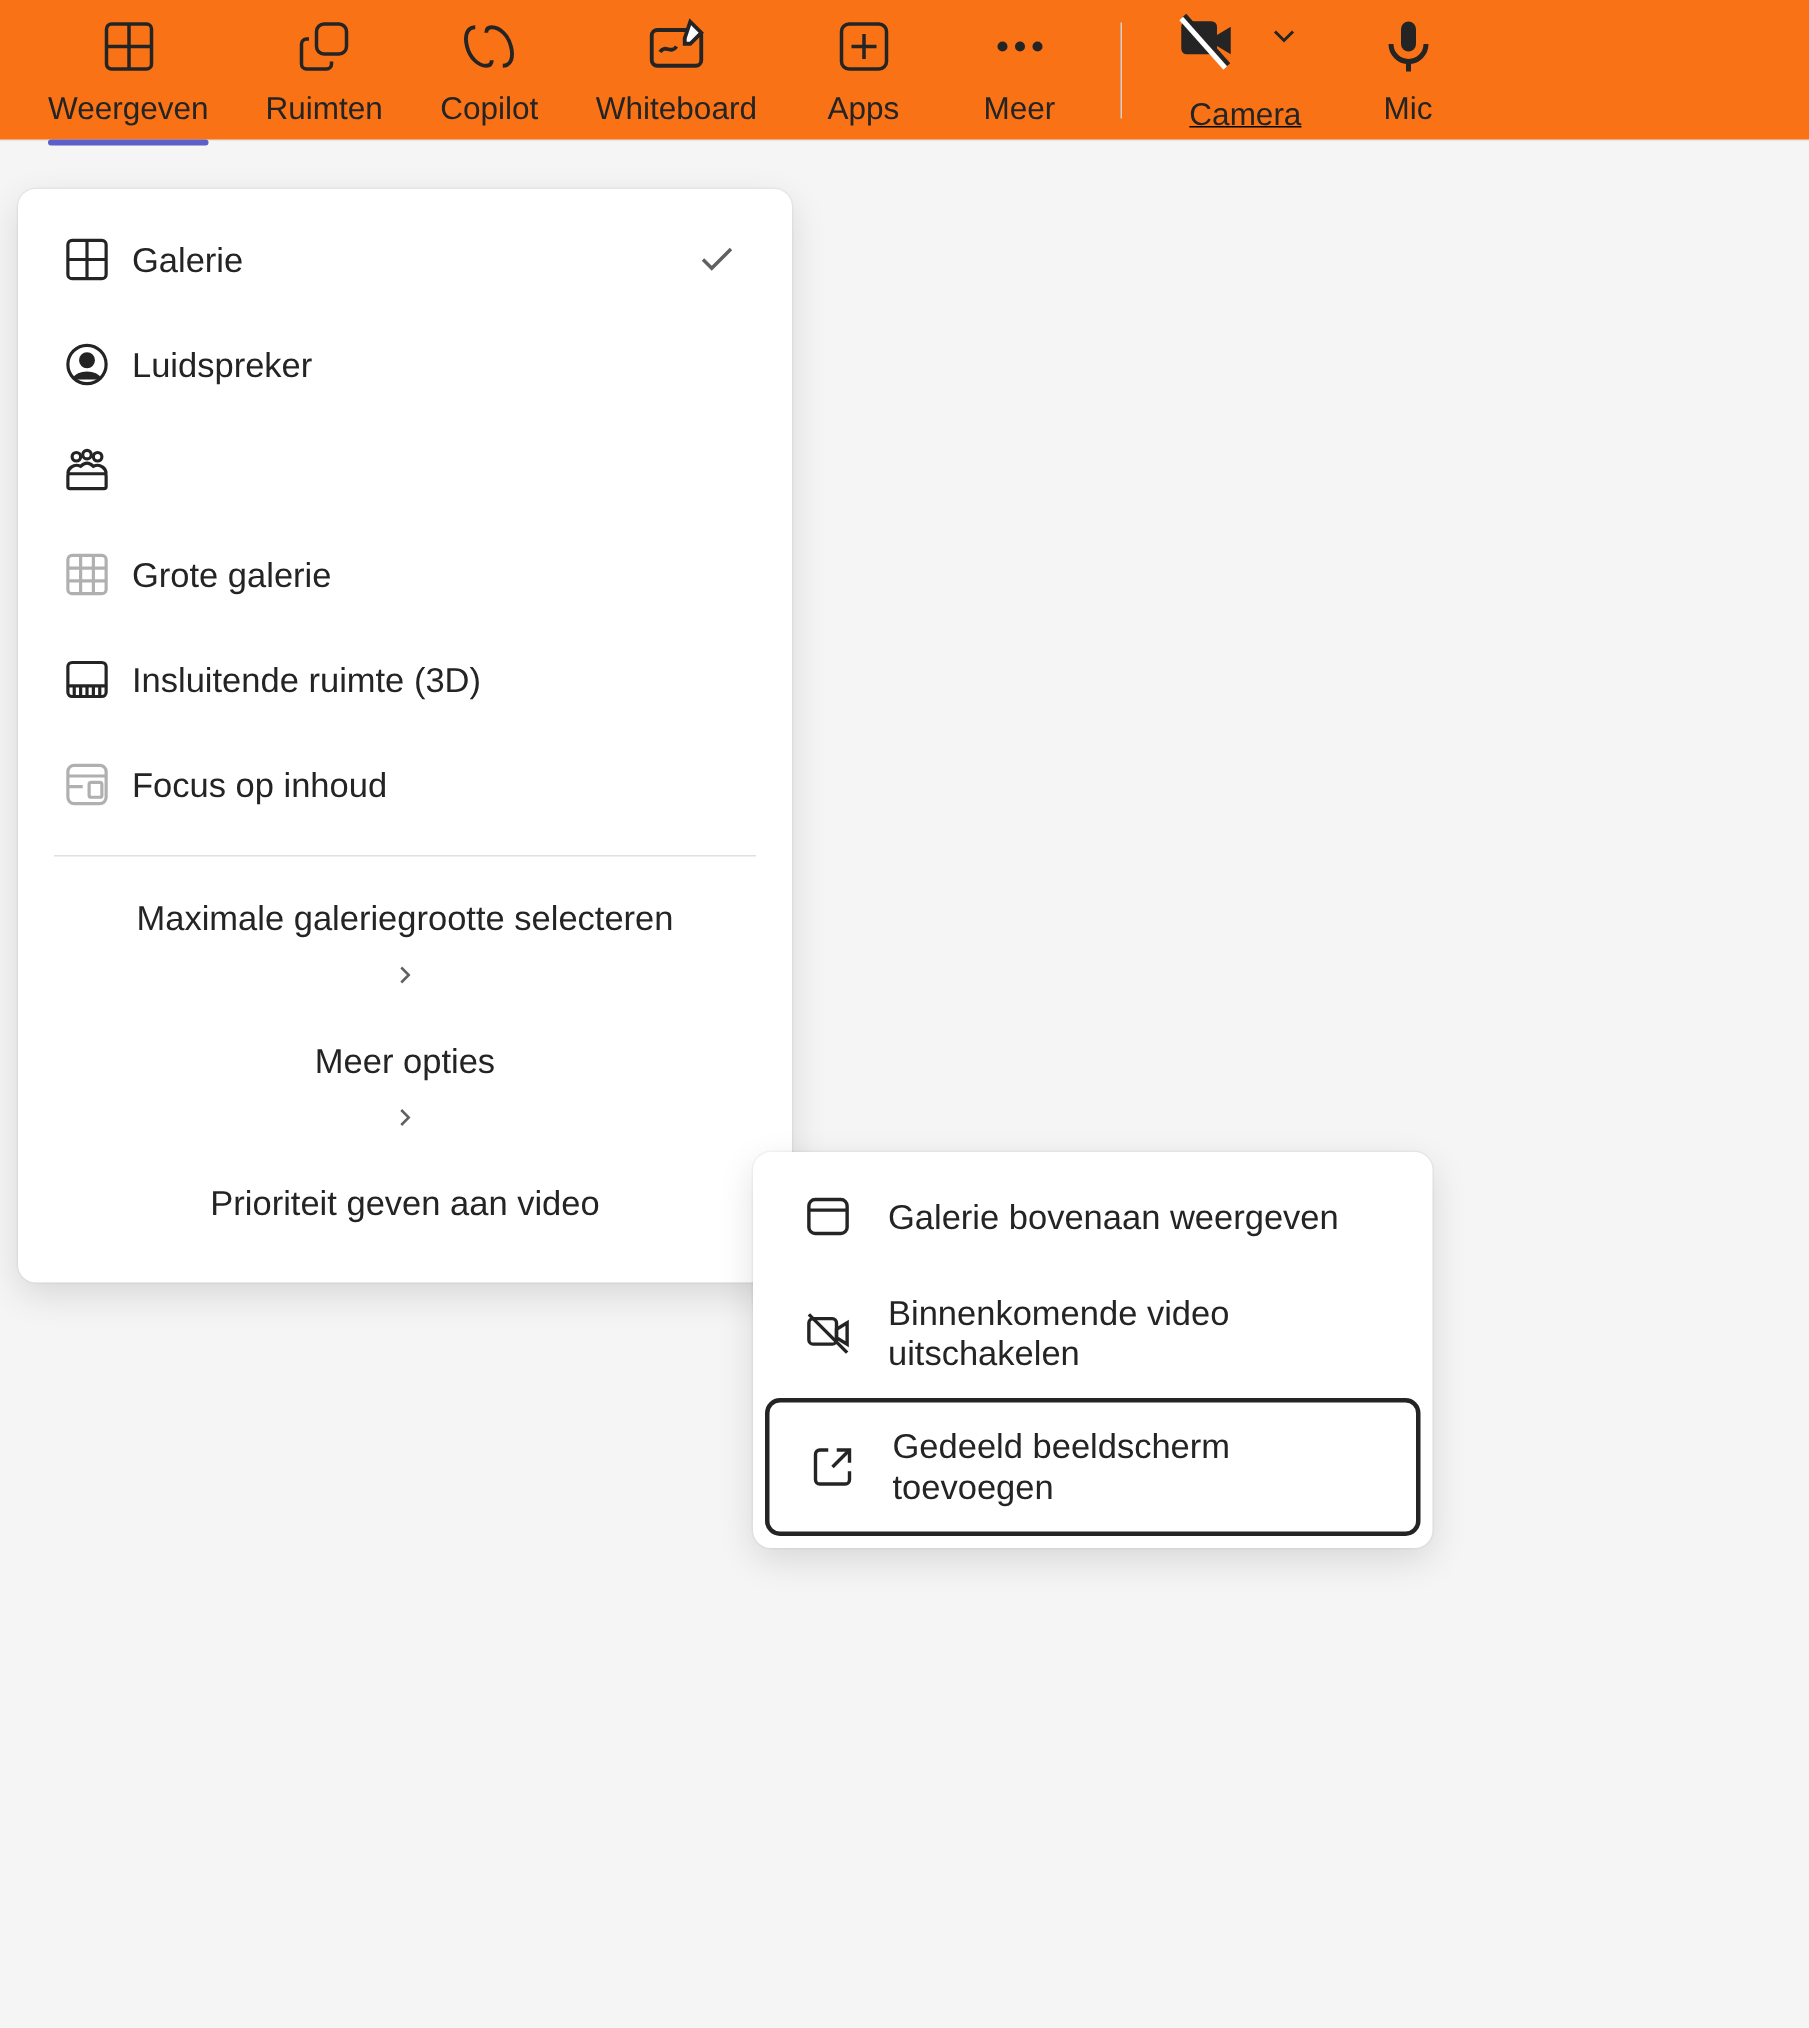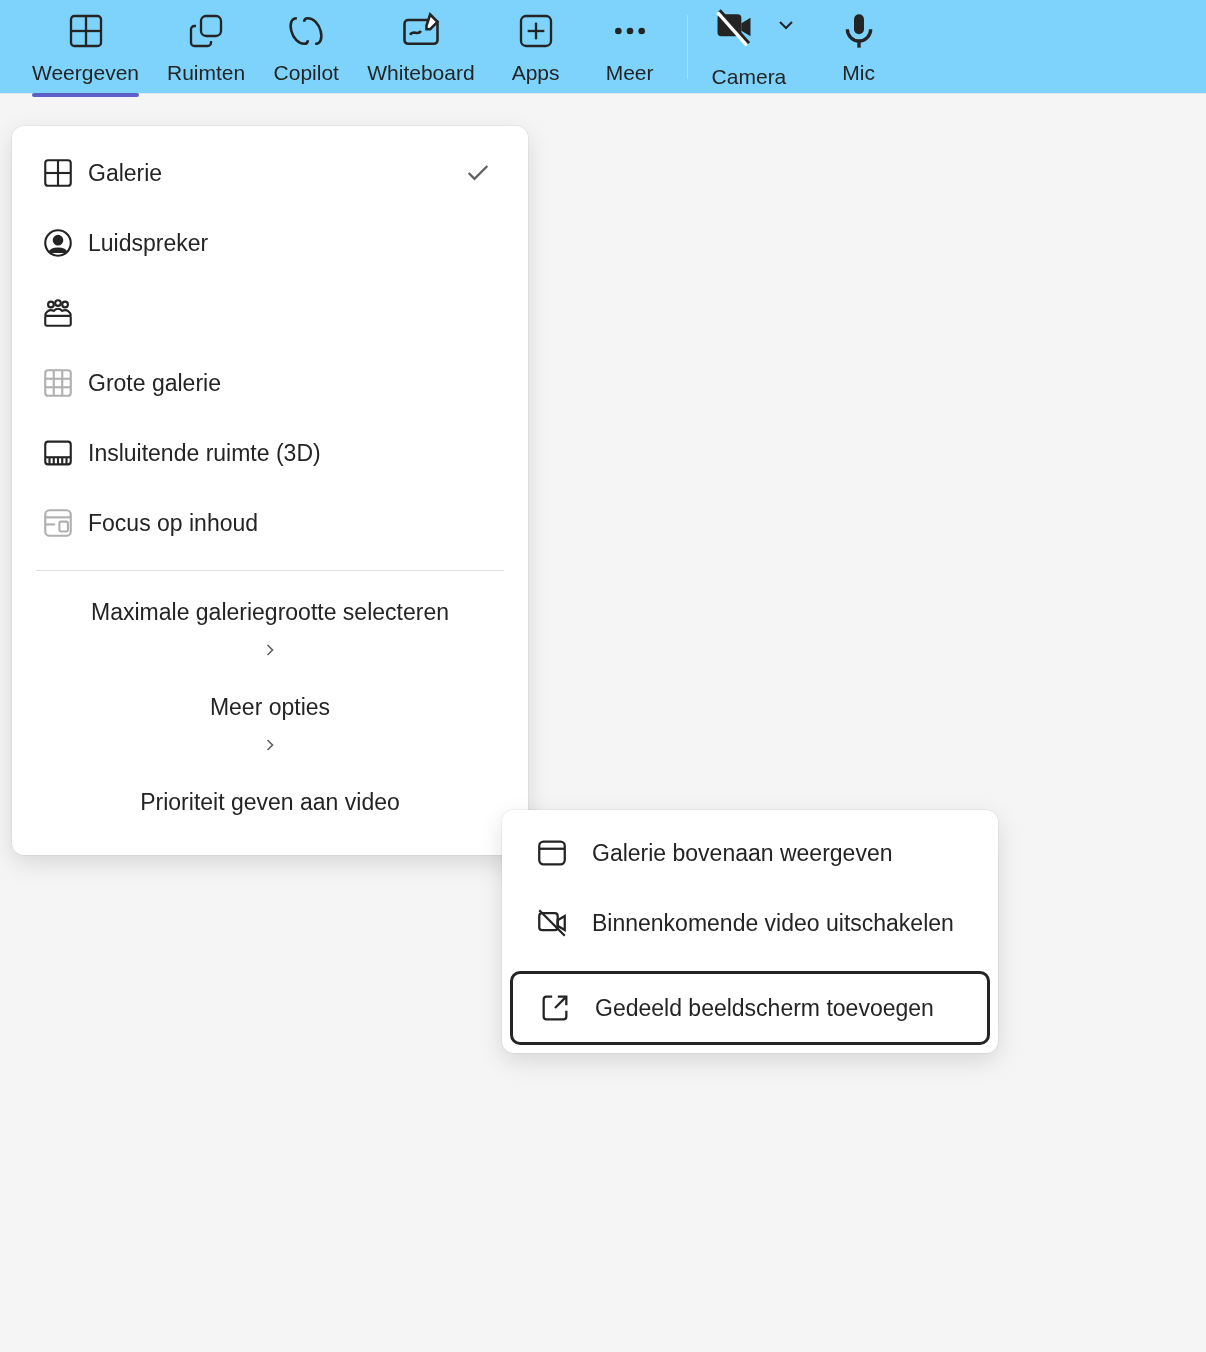--- a/index.html
+++ b/index.html
@@ -8,26 +8,26 @@
       box-sizing: border-box;
     }
     body {
       font-family: "Segoe UI", -apple-system, BlinkMacSystemFont, sans-serif;
       background: #f5f5f5;
       width: 1206px;
       height: 1352px;
       position: relative;
     }
     .toolbar {
-      background: #7dd3fc;
+      background: #f97316;
       height: 94px;
       display: flex;
       align-items: center;
       padding: 0 20px;
-      gap: 4px;
+      gap: 14px;
       border-bottom: 1px solid #e5e5e5;
     }
     .toolbar-item {
       display: flex;
       flex-direction: column;
       align-items: center;
       justify-content: center;
       gap: 8px;
       padding: 10px 12px;
       cursor: pointer;
@@ -61,22 +61,23 @@
       background: #d0d0d0;
       margin: 0 8px;
     }
     .camera-wrap {
       display: flex;
       align-items: center;
       gap: 18px;
     }
     .camera-label-row {
       width: 100%;
-      text-align: left;
+      text-align: right;
       margin-top: 8px;
+      text-decoration: underline;
     }
 
     .dropdown-menu {
       position: absolute;
       top: 126px;
       left: 12px;
       width: 516px;
       background: #ffffff;
       border-radius: 12px;
       box-shadow: 0 8px 24px rgba(0,0,0,0.12), 0 0 0 1px rgba(0,0,0,0.04);
@@ -122,37 +123,36 @@
       height: 1px;
       background: #e0e0e0;
       margin: 12px 24px;
     }
     .menu-item.no-icon {
       flex-direction: column;
     }
 
     .submenu {
       position: absolute;
-      top: 810px;
+      top: 768px;
       left: 502px;
-      width: 496px;
+      width: 453px;
       background: #ffffff;
       border-radius: 12px;
       box-shadow: 0 8px 24px rgba(0,0,0,0.12), 0 0 0 1px rgba(0,0,0,0.04);
       padding: 8px;
     }
     .submenu .menu-item {
       border-radius: 8px;
       padding: 16px 24px;
       gap: 22px;
     }
     .submenu .menu-item.highlighted {
       border: 3px solid #242424;
       border-radius: 10px;
-      margin-top: 13px;
     }
     .gray-icon {
       color: #8a8886;
     }
   </style>
 </head>
 <body>
 
 <div class="toolbar">
 

